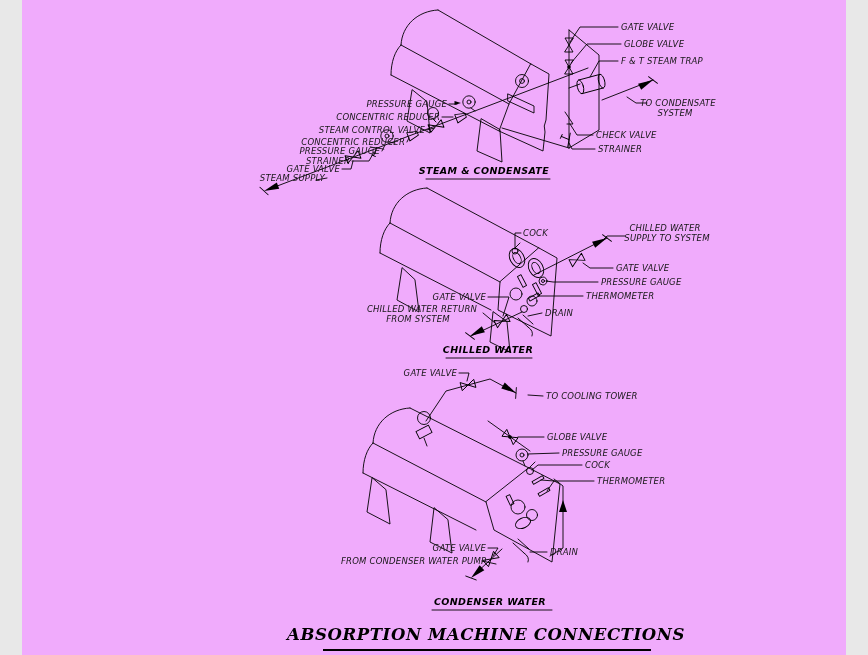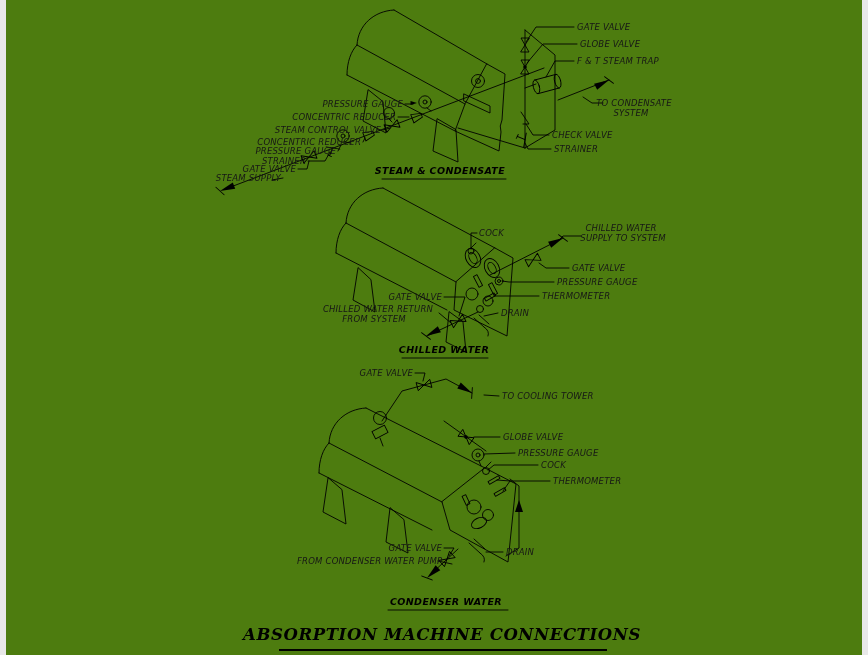--- a/index.html
+++ b/index.html
@@ -1,16 +1,16 @@
 <!DOCTYPE html>
 <html><head>
 <meta charset="utf-8">
 <style>
   html,body{margin:0;padding:0;background:#e8e8e8;}
-  .page{width:856px;height:655px;background:#4d7c0f;position:relative;margin:0 auto;overflow:hidden;}
+  .page{width:796px;height:655px;background:#f0abfc;position:relative;margin:0 auto;overflow:hidden;padding-left:28px;}
   svg text{font-family:"DejaVu Sans",sans-serif;font-style:italic;fill:#161616;}
   .lbl{font-size:8.5px;letter-spacing:0.2px;}
   .sec{font-size:9.5px;font-weight:bold;letter-spacing:0.4px;fill:#000;}
   .main-title{font-family:"DejaVu Serif",serif;font-size:16.5px;font-weight:bold;font-style:italic;letter-spacing:0.6px;fill:#000;}
   .ln{stroke:#000;fill:none;stroke-width:0.9;stroke-linejoin:round;stroke-linecap:round;}
   .fl{fill:#000;stroke:none;}
 </style>
 </head>
 <body>
 

